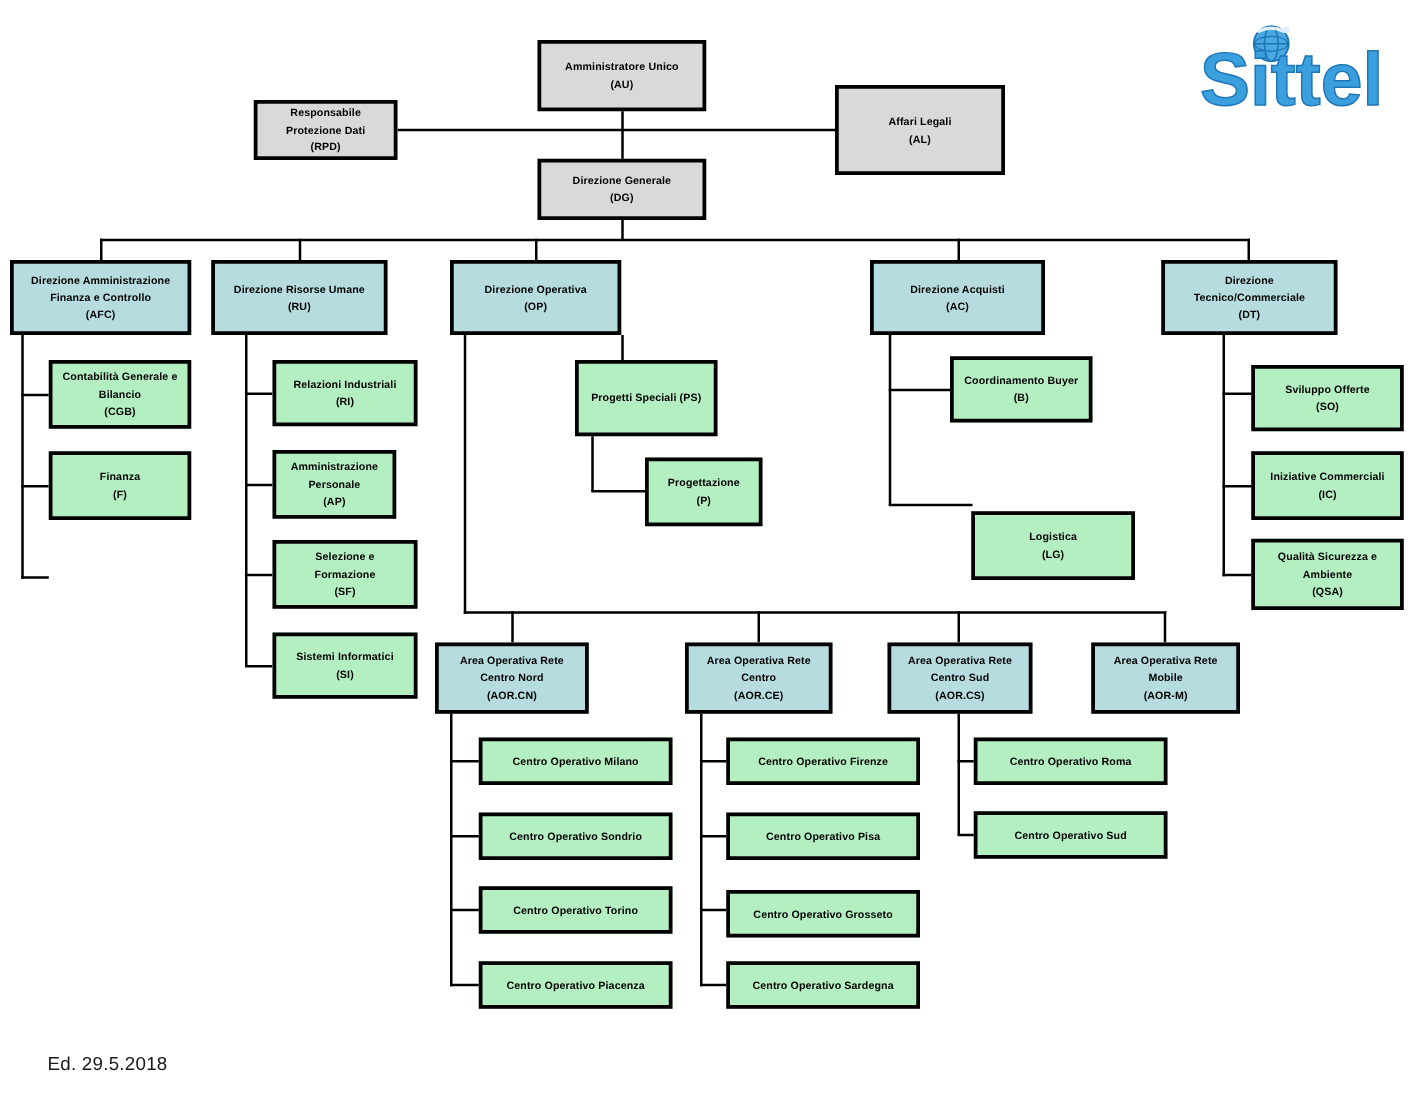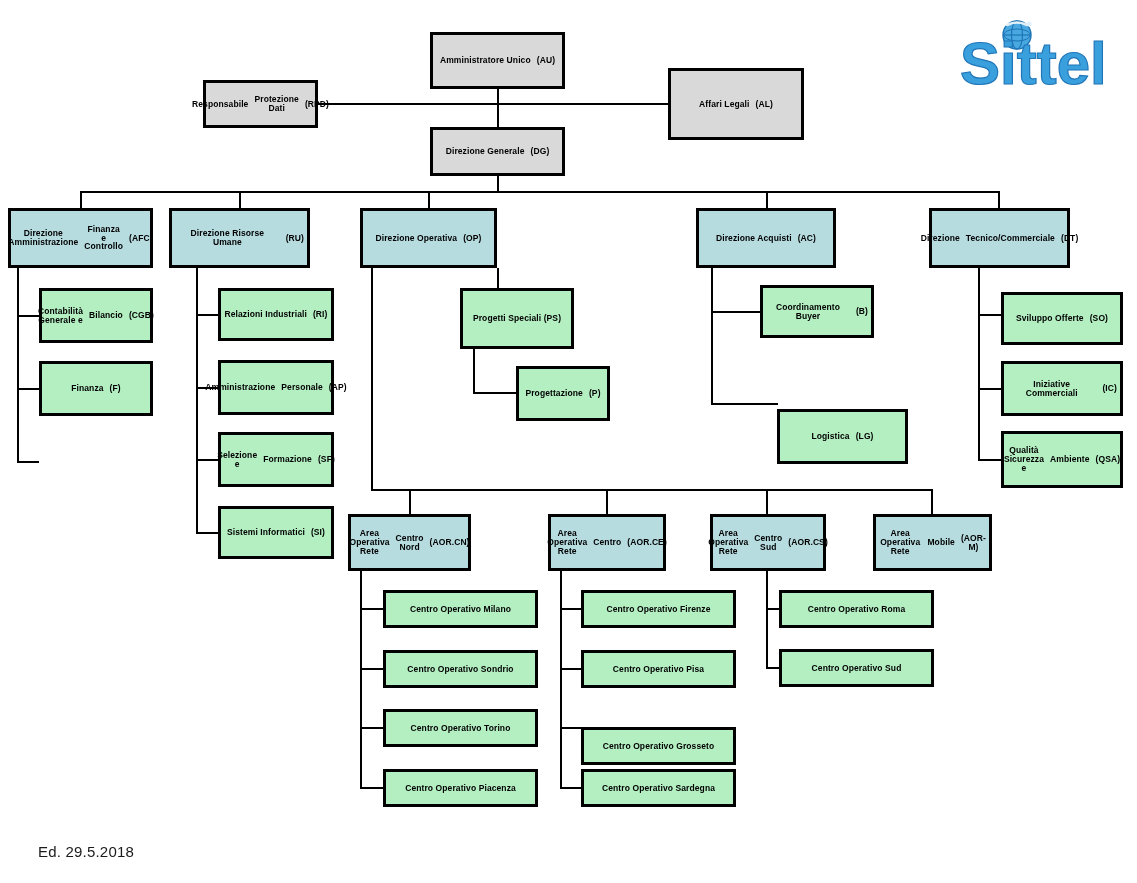--- a/index.html
+++ b/index.html
@@ -13,21 +13,21 @@
     position: relative;
     width: 1137px;
     height: 883px;
     overflow: hidden;
   }
   
   .box {
     position: absolute;
     border: 3px solid #000000;
     display: flex;
-    flex-direction: row;
+    flex-direction: column;
     align-items: center;
     justify-content: center;
     text-align: center;
     font-weight: bold;
     font-size: 8.5px;
     line-height: 1.05;
     letter-spacing: 0.1px;
     color: #000000;
     z-index: 5;
   }
@@ -201,21 +201,21 @@
   </div>
   <div class="box green" style="left:39px; top:361px; width:114px; height:55px;">
     <span class="ln">Finanza</span>
     <span class="ln">(F)</span>
   </div>
 
   <div class="box green" style="left:218px; top:288px; width:116px; height:53px;">
     <span class="ln">Relazioni Industriali</span>
     <span class="ln">(RI)</span>
   </div>
-  <div class="box green" style="left:218px; top:360px; width:116px; height:55px;">
+  <div class="box green" style="left:218px; top:360px; width:99px; height:55px;">
     <span class="ln">Amministrazione</span>
     <span class="ln">Personale</span>
     <span class="ln">(AP)</span>
   </div>
   <div class="box green" style="left:218px; top:432px; width:116px; height:55px;">
     <span class="ln">Selezione e</span>
     <span class="ln">Formazione</span>
     <span class="ln">(SF)</span>
   </div>
   <div class="box green" style="left:218px; top:506px; width:116px; height:53px;">
@@ -287,21 +287,21 @@
   <div class="box green" style="left:383px; top:769px; width:155px; height:38px;">
     <span class="ln">Centro Operativo Piacenza</span>
   </div>
 
   <div class="box green" style="left:581px; top:590px; width:155px; height:38px;">
     <span class="ln">Centro Operativo Firenze</span>
   </div>
   <div class="box green" style="left:581px; top:650px; width:155px; height:38px;">
     <span class="ln">Centro Operativo Pisa</span>
   </div>
-  <div class="box green" style="left:581px; top:727px; width:155px; height:38px;">
+  <div class="box green" style="left:581px; top:712px; width:155px; height:38px;">
     <span class="ln">Centro Operativo Grosseto</span>
   </div>
   <div class="box green" style="left:581px; top:769px; width:155px; height:38px;">
     <span class="ln">Centro Operativo Sardegna</span>
   </div>
 
   <div class="box green" style="left:779px; top:590px; width:155px; height:38px;">
     <span class="ln">Centro Operativo Roma</span>
   </div>
   <div class="box green" style="left:779px; top:649px; width:155px; height:38px;">

